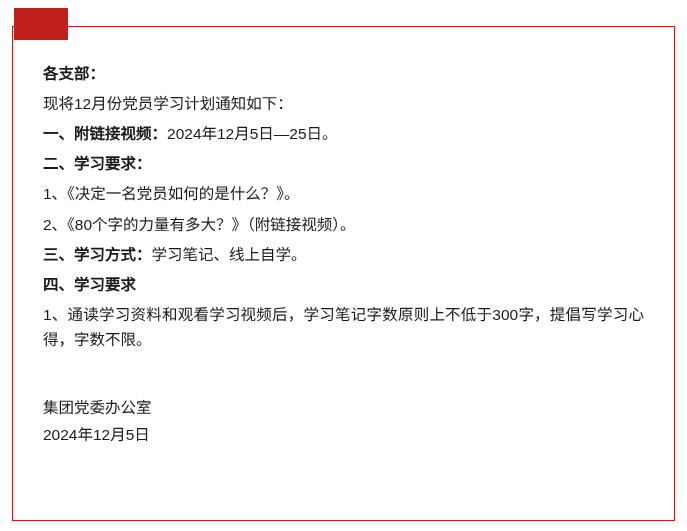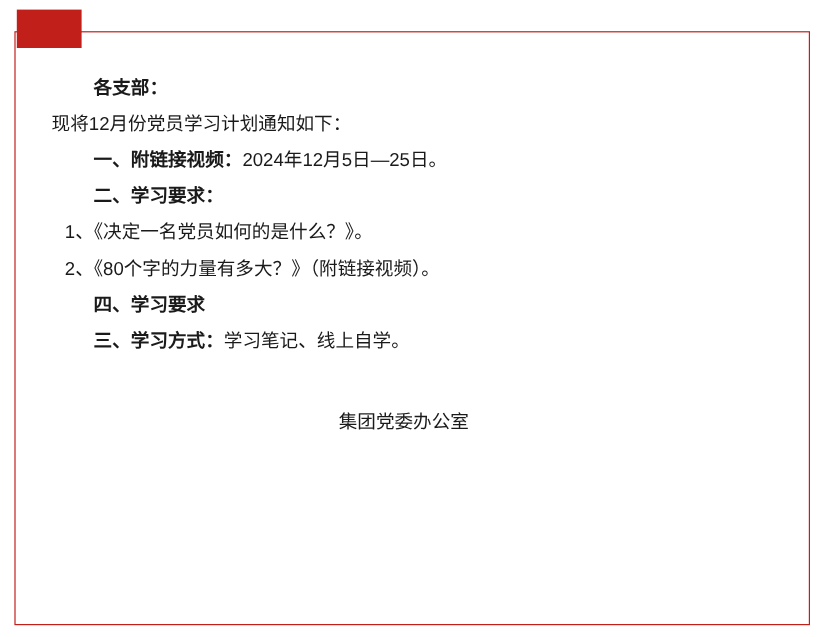--- a/index.html
+++ b/index.html
@@ -45,29 +45,28 @@
     color: #1a1a1a;
     font-size: 15.5px;
     line-height: 1.62;
   }
   .para {
     margin: 0 0 5px 0;
     text-align: justify;
   }
   .bold {
     font-weight: bold;
-    margin-left: 35px;
   }
   .hang {
-    margin: 0 0 5px 11px;
+    margin: 0 0 5px 0;
     text-align: justify;
   }
   .sign-block {
     margin-top: 42px;
-    text-align: center;
+    text-align: left;
     line-height: 1.75;
     font-size: 15.5px;
     color: #1a1a1a;
   }
   .sign-line {
     display: block;
     padding-right: 14px;
   }
 </style>
 </head>
@@ -84,25 +83,27 @@
 
       <p class="para">现将12月份党员学习计划通知如下：</p>
 
       <p class="para"><span class="bold">一、附链接视频：</span><span>2024年12月5日—25日。</span></p>
 
       <p class="para"><span class="bold">二、学习要求：</span><span></span></p>
 
       <p class="hang">1、《决定一名党员如何的是什么？》。</p>
       <p class="hang">2、《80个字的力量有多大？》（附链接视频）。</p>
 
+      <p class="para"><span class="bold">三、学习方式：</span><span>学习笔记、线上自学。</span></p>
+
       <p class="para bold">四、学习要求</p>
 
-      <p class="para"><span class="bold">三、学习方式：</span><span>学习笔记、线上自学。</span></p>
-
+      <p class="hang">1、通读学习资料和观看学习视频后，学习笔记字数原则上不低于300字，提倡写学习心得，字数不限。</p>
 
       <div class="sign-block">
         <span class="sign-line">集团党委办公室</span>
+        <span class="sign-line">2024年12月5日</span>
       </div>
 
     </div>
   </div>
 
 </div>
 
 </body></html>

